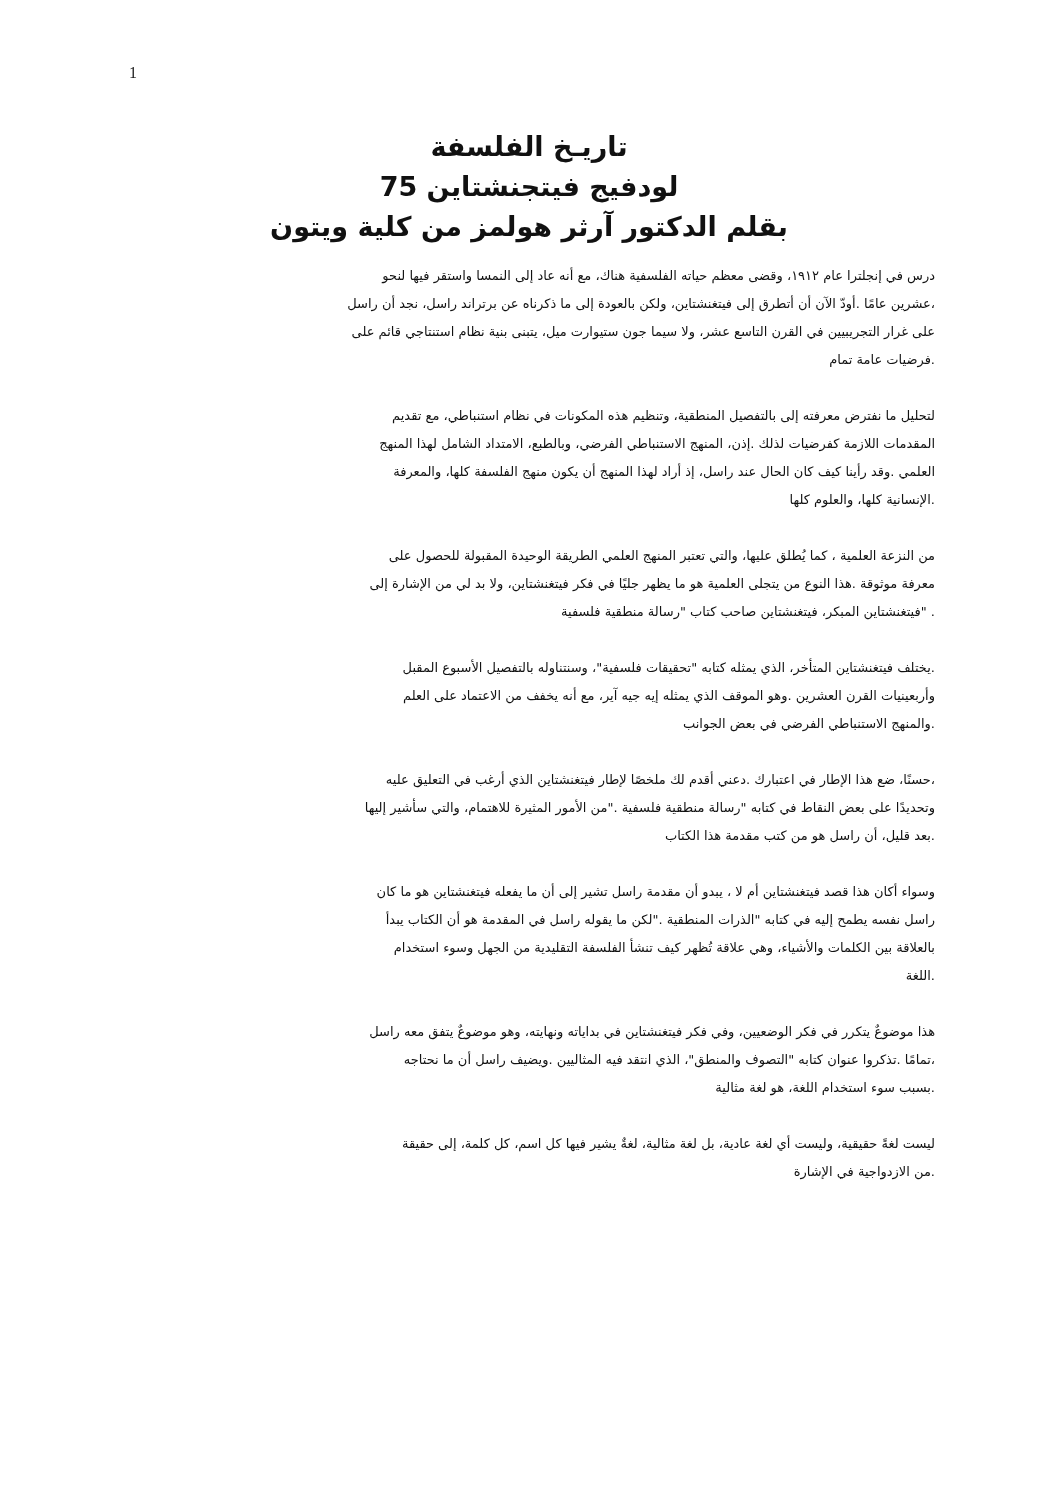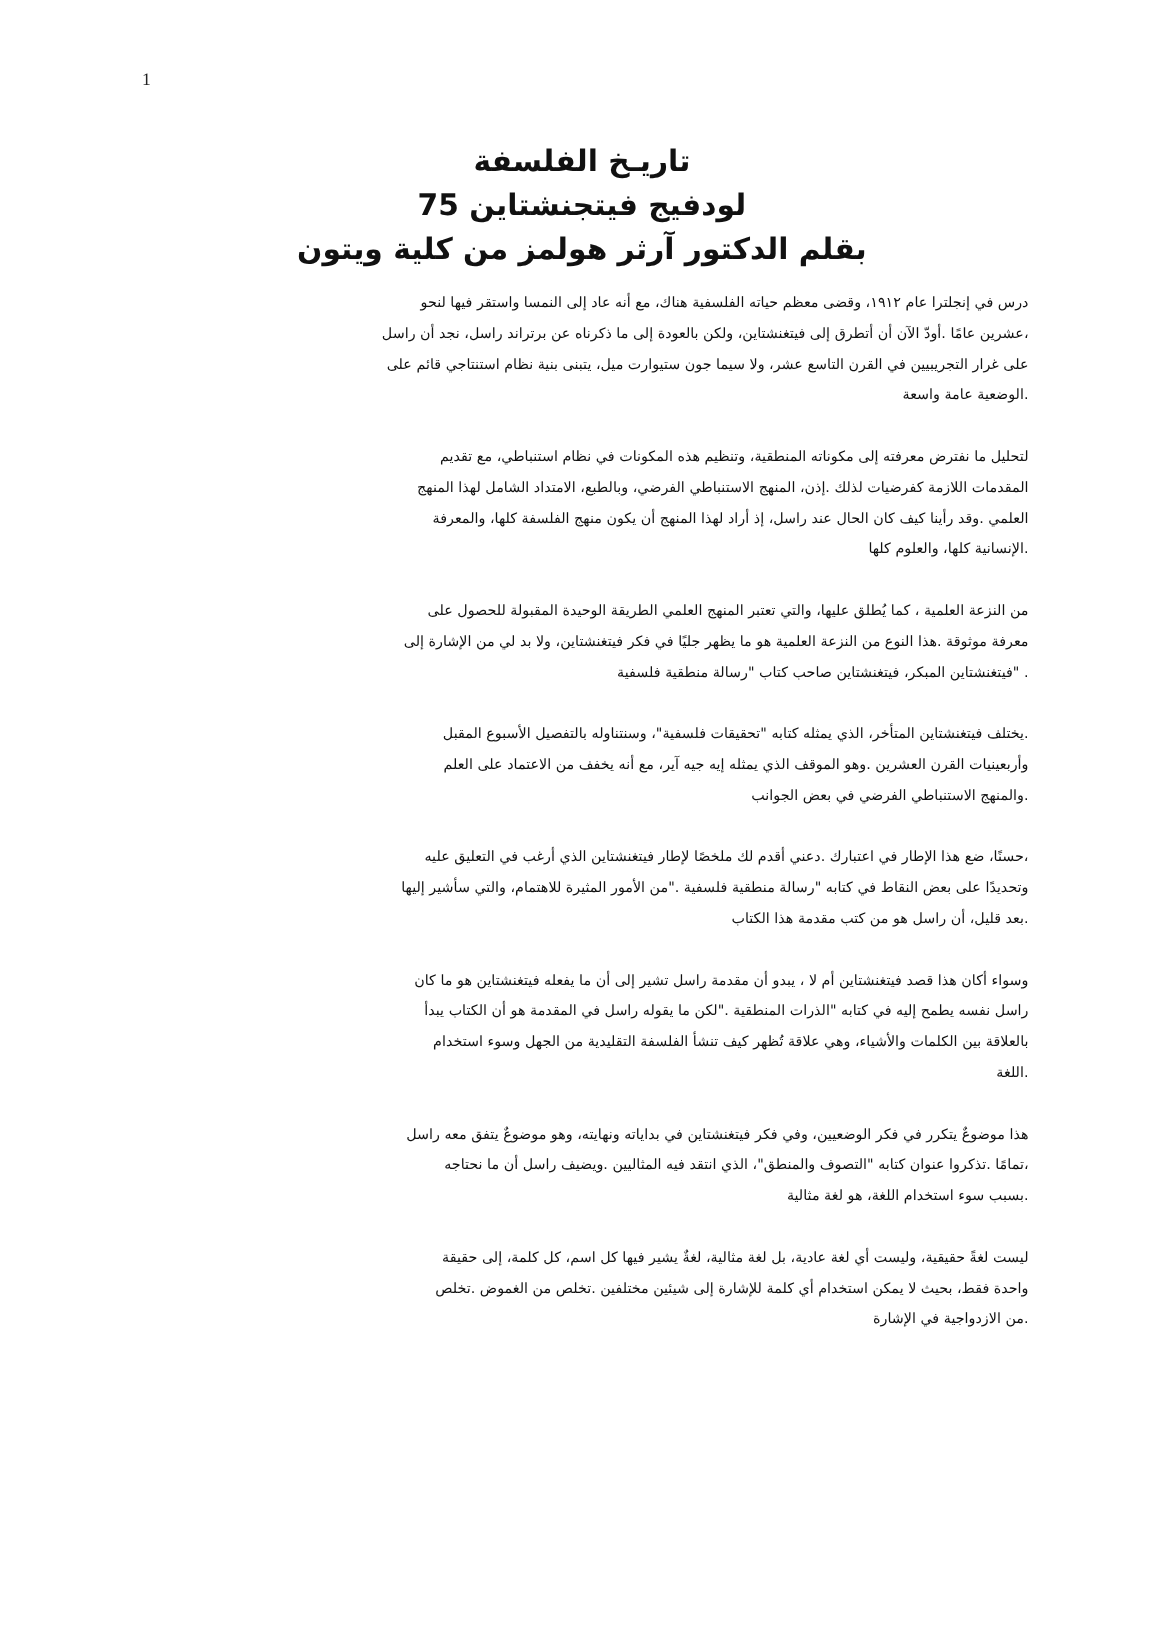--- a/index.html
+++ b/index.html
@@ -67,31 +67,31 @@
   <span class="title-line">تاريـخ الفلسفة</span>
   <span class="title-line">لودفيج فيتجنشتاين 75</span>
   <span class="title-line">بقلم الدكتور آرثر هولمز من كلية ويتون</span>
 </div>
 
 <div class="content">
   <div class="para">
     <span class="line">درس في إنجلترا عام ١٩١٢، وقضى معظم حياته الفلسفية هناك، مع أنه عاد إلى النمسا واستقر فيها لنحو</span>
     <span class="line">،عشرين عامًا .أودّ الآن أن أتطرق إلى فيتغنشتاين، ولكن بالعودة إلى ما ذكرناه عن برتراند راسل، نجد أن راسل</span>
     <span class="line">على غرار التجريبيين في القرن التاسع عشر، ولا سيما جون ستيوارت ميل، يتبنى بنية نظام استنتاجي قائم على</span>
-    <span class="line">.الوضعية عامة واسعة</span>
+    <span class="line">.فرضيات عامة تمام</span>
   </div>
   <div class="para">
-    <span class="line">لتحليل ما نفترض معرفته إلى مكوناته المنطقية، وتنظيم هذه المكونات في نظام استنباطي، مع تقديم</span>
+    <span class="line">لتحليل ما نفترض معرفته إلى بالتفصيل المنطقية، وتنظيم هذه المكونات في نظام استنباطي، مع تقديم</span>
     <span class="line">المقدمات اللازمة كفرضيات لذلك .إذن، المنهج الاستنباطي الفرضي، وبالطبع، الامتداد الشامل لهذا المنهج</span>
     <span class="line">العلمي .وقد رأينا كيف كان الحال عند راسل، إذ أراد لهذا المنهج أن يكون منهج الفلسفة كلها، والمعرفة</span>
     <span class="line">.الإنسانية كلها، والعلوم كلها</span>
   </div>
   <div class="para">
     <span class="line">من النزعة العلمية ، كما يُطلق عليها، والتي تعتبر المنهج العلمي الطريقة الوحيدة المقبولة للحصول على</span>
-    <span class="line">معرفة موثوقة .هذا النوع من النزعة العلمية هو ما يظهر جليًا في فكر فيتغنشتاين، ولا بد لي من الإشارة إلى</span>
+    <span class="line">معرفة موثوقة .هذا النوع من يتجلى العلمية هو ما يظهر جليًا في فكر فيتغنشتاين، ولا بد لي من الإشارة إلى</span>
     <span class="line">. "فيتغنشتاين المبكر، فيتغنشتاين صاحب كتاب "رسالة منطقية فلسفية</span>
   </div>
   <div class="para">
     <span class="line">.يختلف فيتغنشتاين المتأخر، الذي يمثله كتابه "تحقيقات فلسفية"، وسنتناوله بالتفصيل الأسبوع المقبل</span>
     <span class="line">وأربعينيات القرن العشرين .وهو الموقف الذي يمثله إيه جيه آير، مع أنه يخفف من الاعتماد على العلم</span>
     <span class="line">.والمنهج الاستنباطي الفرضي في بعض الجوانب</span>
   </div>
   <div class="para">
     <span class="line">،حسنًا، ضع هذا الإطار في اعتبارك .دعني أقدم لك ملخصًا لإطار فيتغنشتاين الذي أرغب في التعليق عليه</span>
     <span class="line">وتحديدًا على بعض النقاط في كتابه "رسالة منطقية فلسفية ."من الأمور المثيرة للاهتمام، والتي سأشير إليها</span>
@@ -103,16 +103,15 @@
     <span class="line">بالعلاقة بين الكلمات والأشياء، وهي علاقة تُظهر كيف تنشأ الفلسفة التقليدية من الجهل وسوء استخدام</span>
     <span class="line">.اللغة</span>
   </div>
   <div class="para">
     <span class="line">هذا موضوعٌ يتكرر في فكر الوضعيين، وفي فكر فيتغنشتاين في بداياته ونهايته، وهو موضوعٌ يتفق معه راسل</span>
     <span class="line">،تمامًا .تذكروا عنوان كتابه "التصوف والمنطق"، الذي انتقد فيه المثاليين .ويضيف راسل أن ما نحتاجه</span>
     <span class="line">.بسبب سوء استخدام اللغة، هو لغة مثالية</span>
   </div>
   <div class="para">
     <span class="line">ليست لغةً حقيقية، وليست أي لغة عادية، بل لغة مثالية، لغةٌ يشير فيها كل اسم، كل كلمة، إلى حقيقة</span>
-    <span class="line">واحدة فقط، بحيث لا يمكن استخدام أي كلمة للإشارة إلى شيئين مختلفين .تخلص من الغموض .تخلص</span>
     <span class="line">.من الازدواجية في الإشارة</span>
   </div>
 </div>
 
 </body></html>

